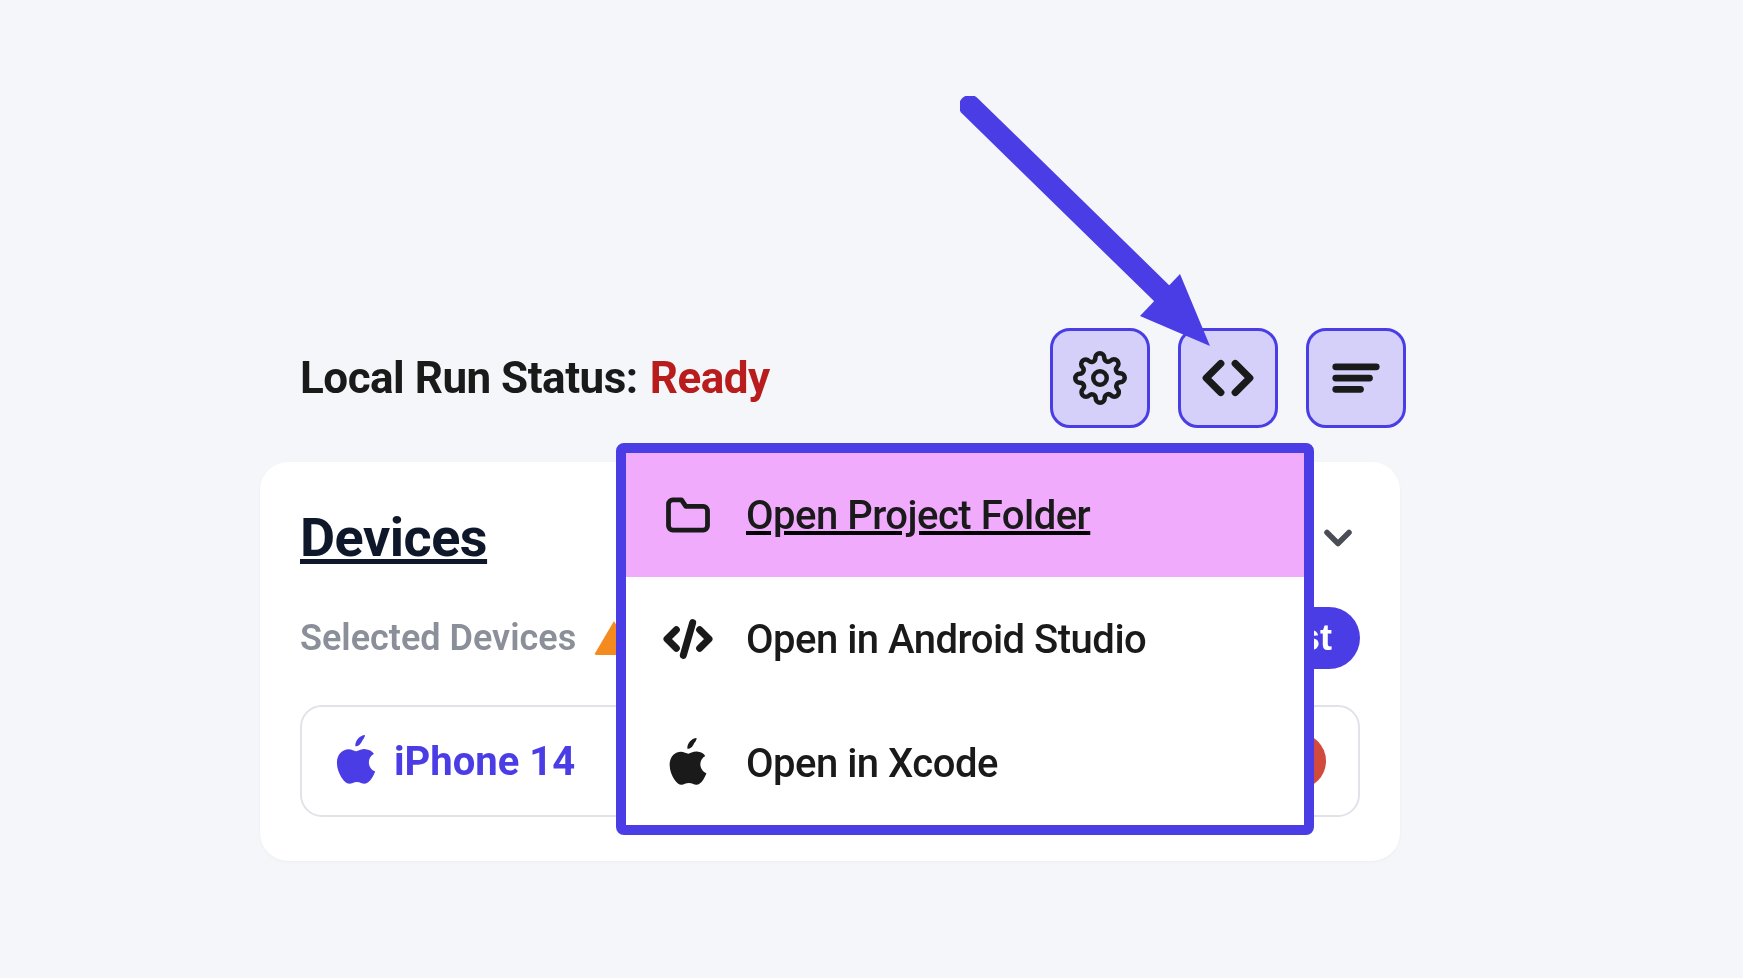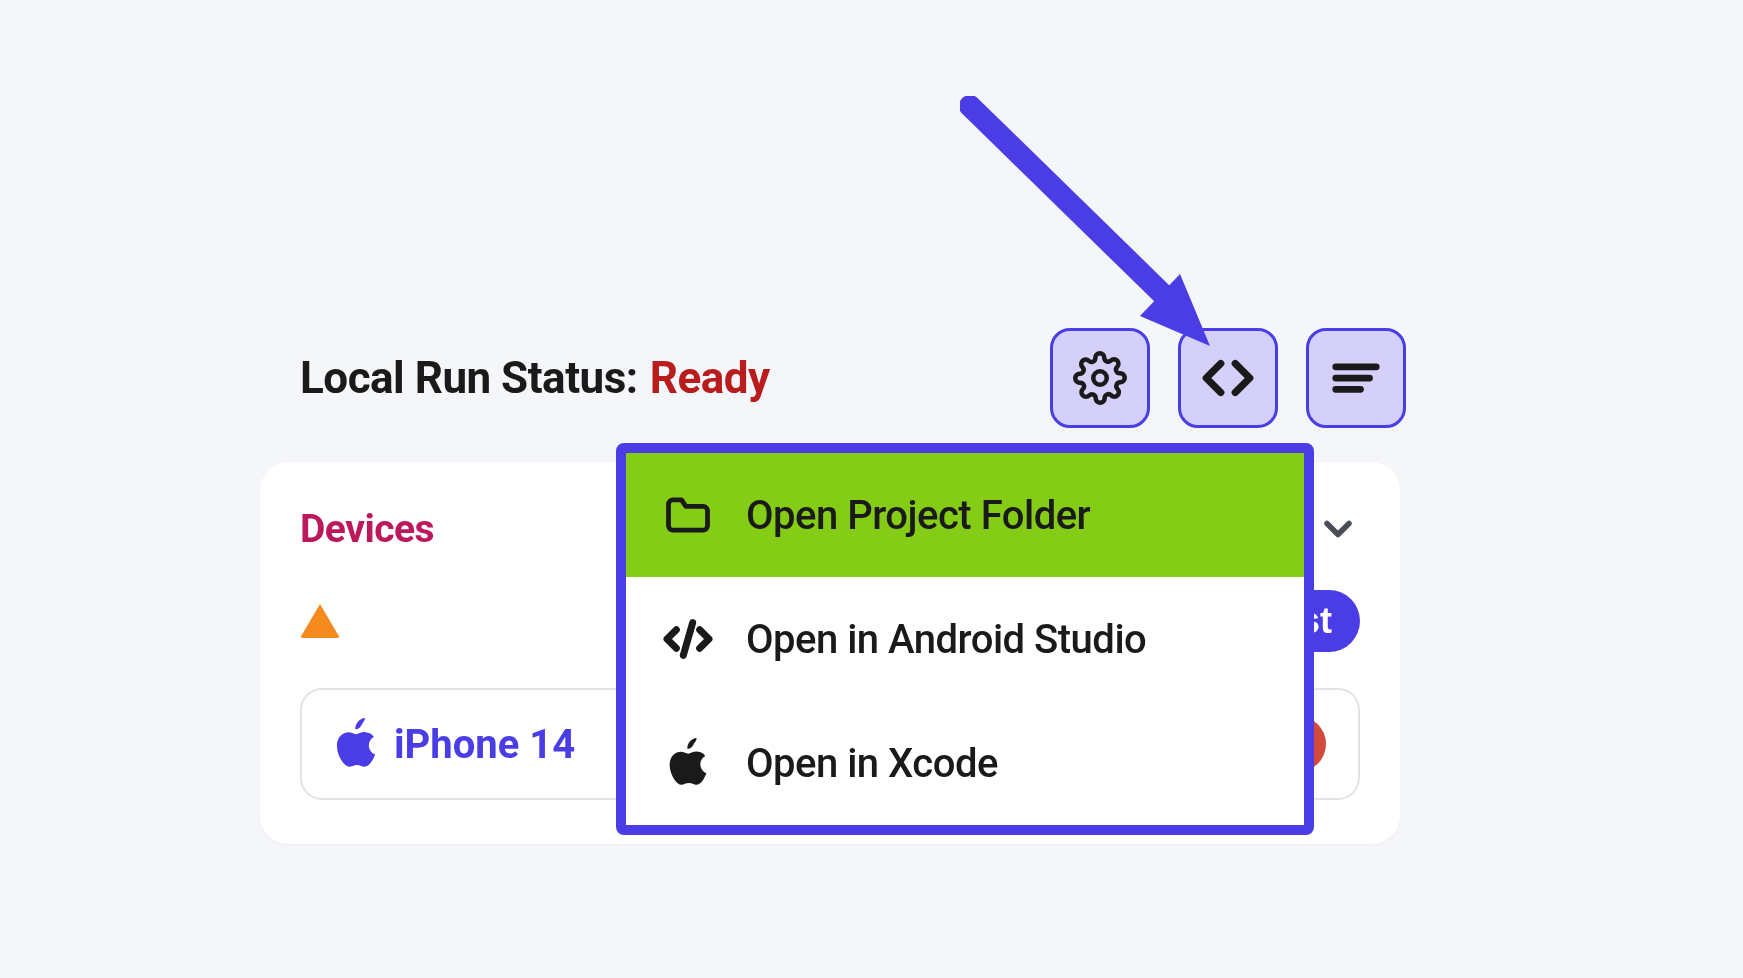--- a/index.html
+++ b/index.html
@@ -63,24 +63,25 @@
       border-radius: 28px;
       padding: 44px 40px 44px 40px;
       box-shadow: 0 1px 3px rgba(0,0,0,0.04);
     }
     .devices-row {
       display: flex;
       align-items: center;
       justify-content: space-between;
     }
     .devices-title {
-      font-size: 39px;
-      font-weight: 700;
-      color: #be185d;
-      letter-spacing: -0.5px;
+      font-size: 54px;
+      font-weight: 700;
+      color: #0f172a;
+      letter-spacing: -0.5px;
+      text-decoration: underline;
     }
     .chevron-down { width: 44px; height: 44px; }
 
     .selected-row {
       margin-top: 38px;
       display: flex;
       align-items: center;
       justify-content: space-between;
     }
     .selected-left {
@@ -161,21 +162,22 @@
     }
     .menu-item {
       height: 124px;
       display: flex;
       align-items: center;
       gap: 30px;
       padding: 0 34px;
       cursor: pointer;
     }
     .menu-item.highlight {
-      background: #84cc16;
+      background: #f0abfc;
+      text-decoration: underline;
     }
     .menu-label {
       font-size: 40px;
       font-weight: 500;
       color: #1a1a1a;
       letter-spacing: -0.5px;
     }
     .menu-icon { width: 56px; display: flex; align-items: center; justify-content: center; }
 
     .arrow {
@@ -228,20 +230,21 @@
 <div class="card">
   <div class="devices-row">
     <span class="devices-title">Devices</span>
     <svg class="chevron-down" viewBox="0 0 24 24" fill="none" stroke="#4a4d55" stroke-width="3" stroke-linecap="round" stroke-linejoin="round">
       <polyline points="6 9 12 15 18 9"></polyline>
     </svg>
   </div>
 
   <div class="selected-row">
     <div class="selected-left">
+      <span class="selected-label">Selected Devices</span>
       <span class="warn-tri"></span>
     </div>
     <button class="pill-btn">st</button>
   </div>
 
   <div class="device-item">
     <div class="device-left">
       <svg class="apple-glyph" width="44" height="52" viewBox="0 0 384 512" fill="#4a3de6">
         <path d="M318.7 268.7c-.2-36.7 16.4-64.4 50-84.8-18.8-26.9-47.2-41.7-84.7-44.6-35.5-2.8-74.3 20.7-88.5 20.7-15 0-49.4-19.7-76.4-19.7C63.3 141.2 4 184.8 4 273.5q0 39.3 14.4 81.2c12.8 36.7 59 126.7 107.2 125.2 25.2-.6 43-17.9 75.8-17.9 31.8 0 48.3 17.9 76.4 17.9 48.6-.7 90.4-82.5 102.6-119.3-65.2-30.7-61.7-90-61.7-91.9zM256.1 52.1C282 21.6 279.6 0 279.6 0c-24.4 1.4-52.6 16.6-68.6 36.3-17.5 21.1-27.8 47.2-25.6 74.5 26.4 2 50.3-11.4 70.7-58.7z"></path>
       </svg>

